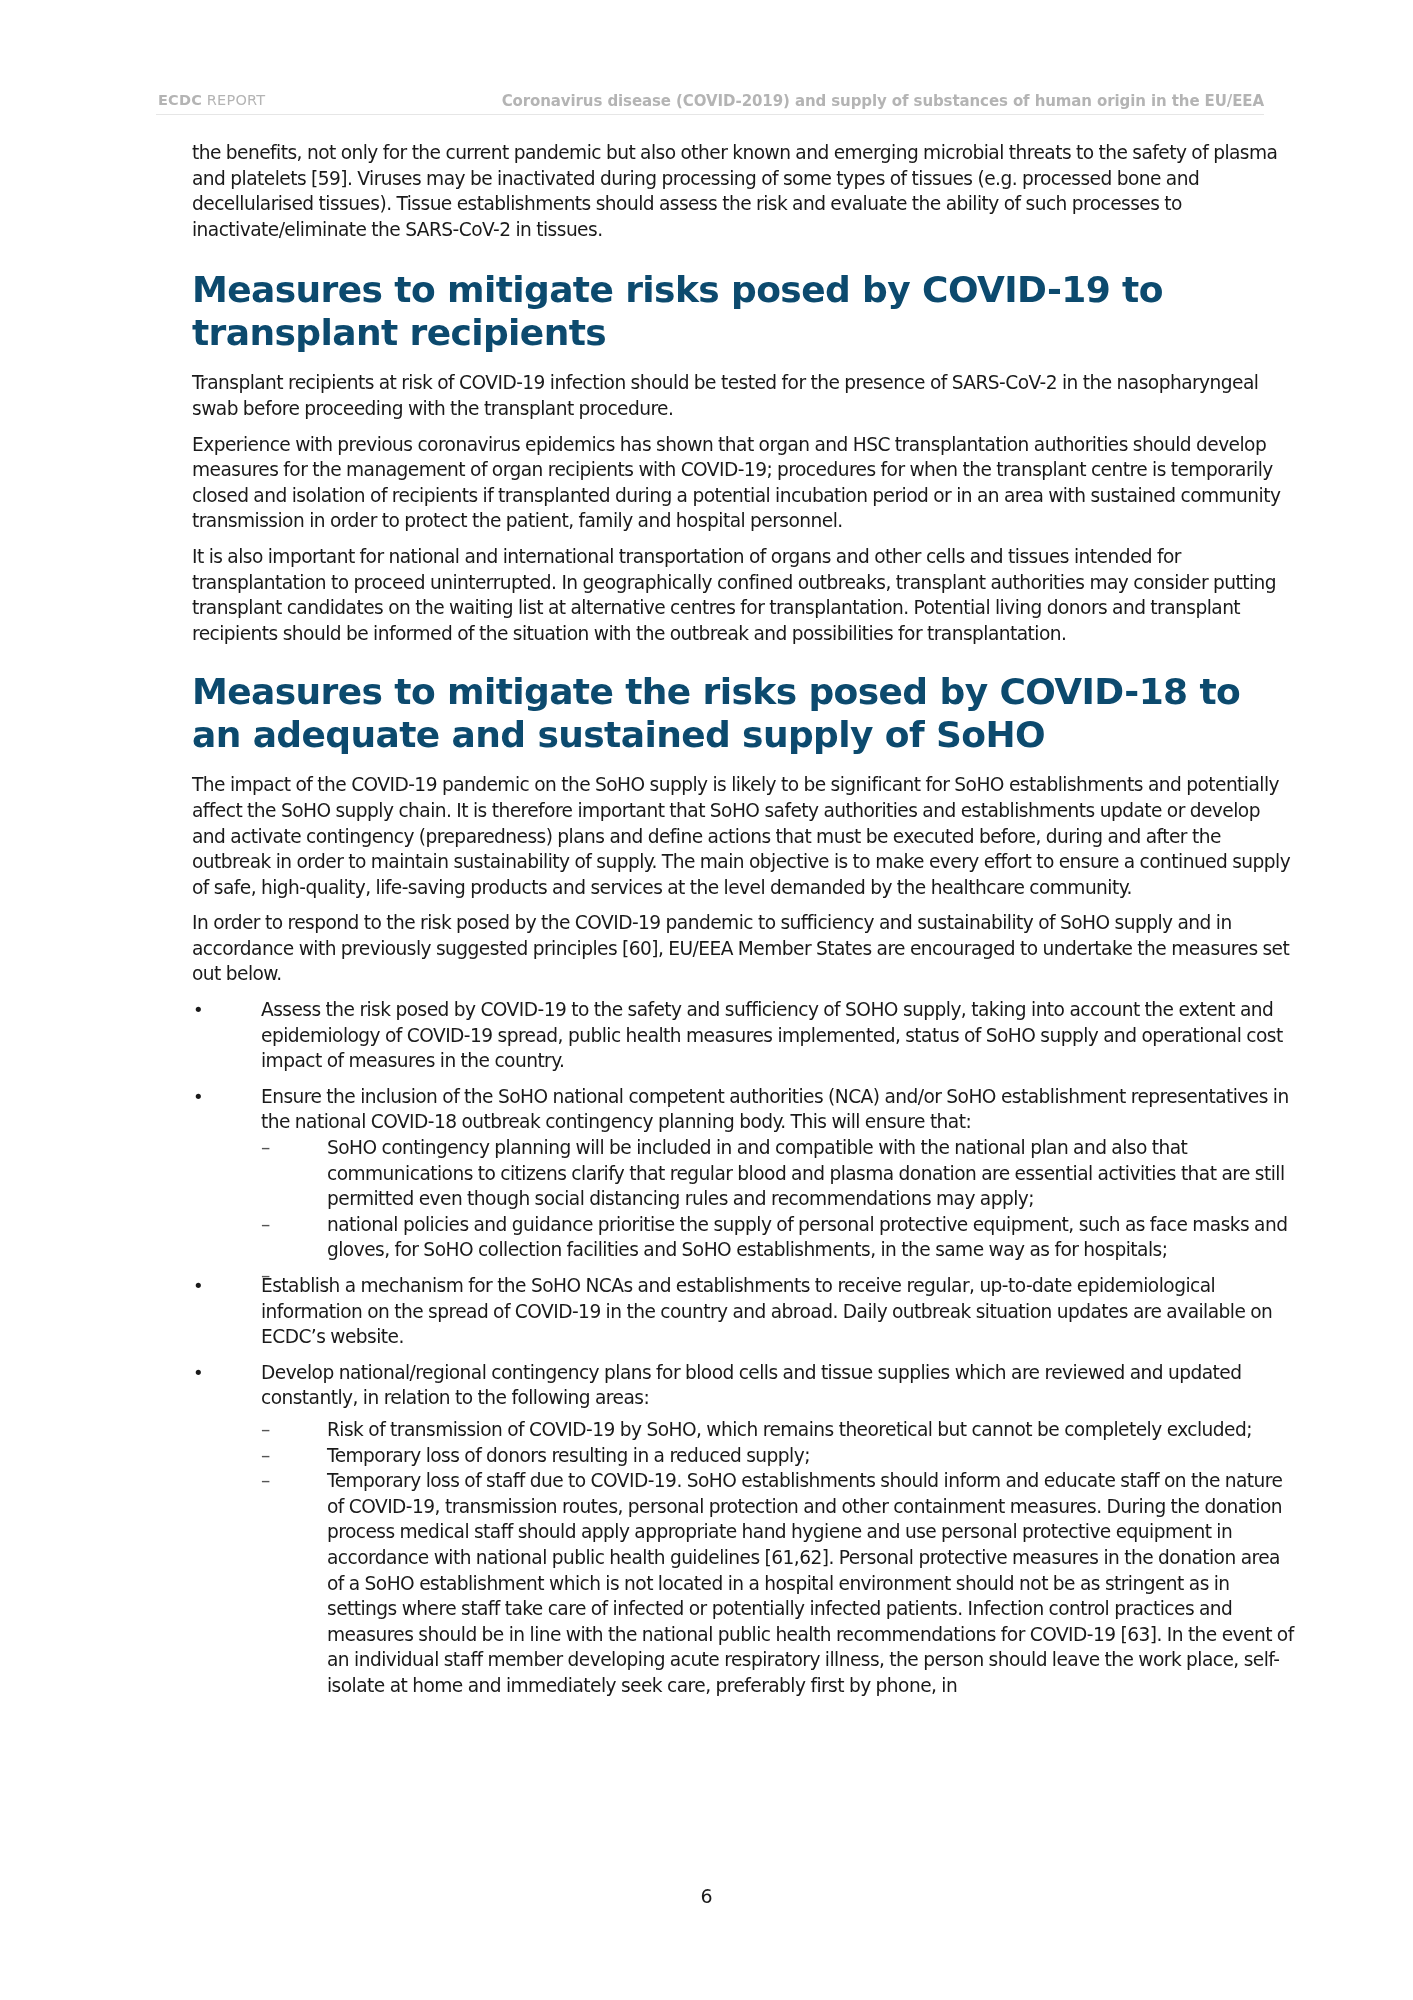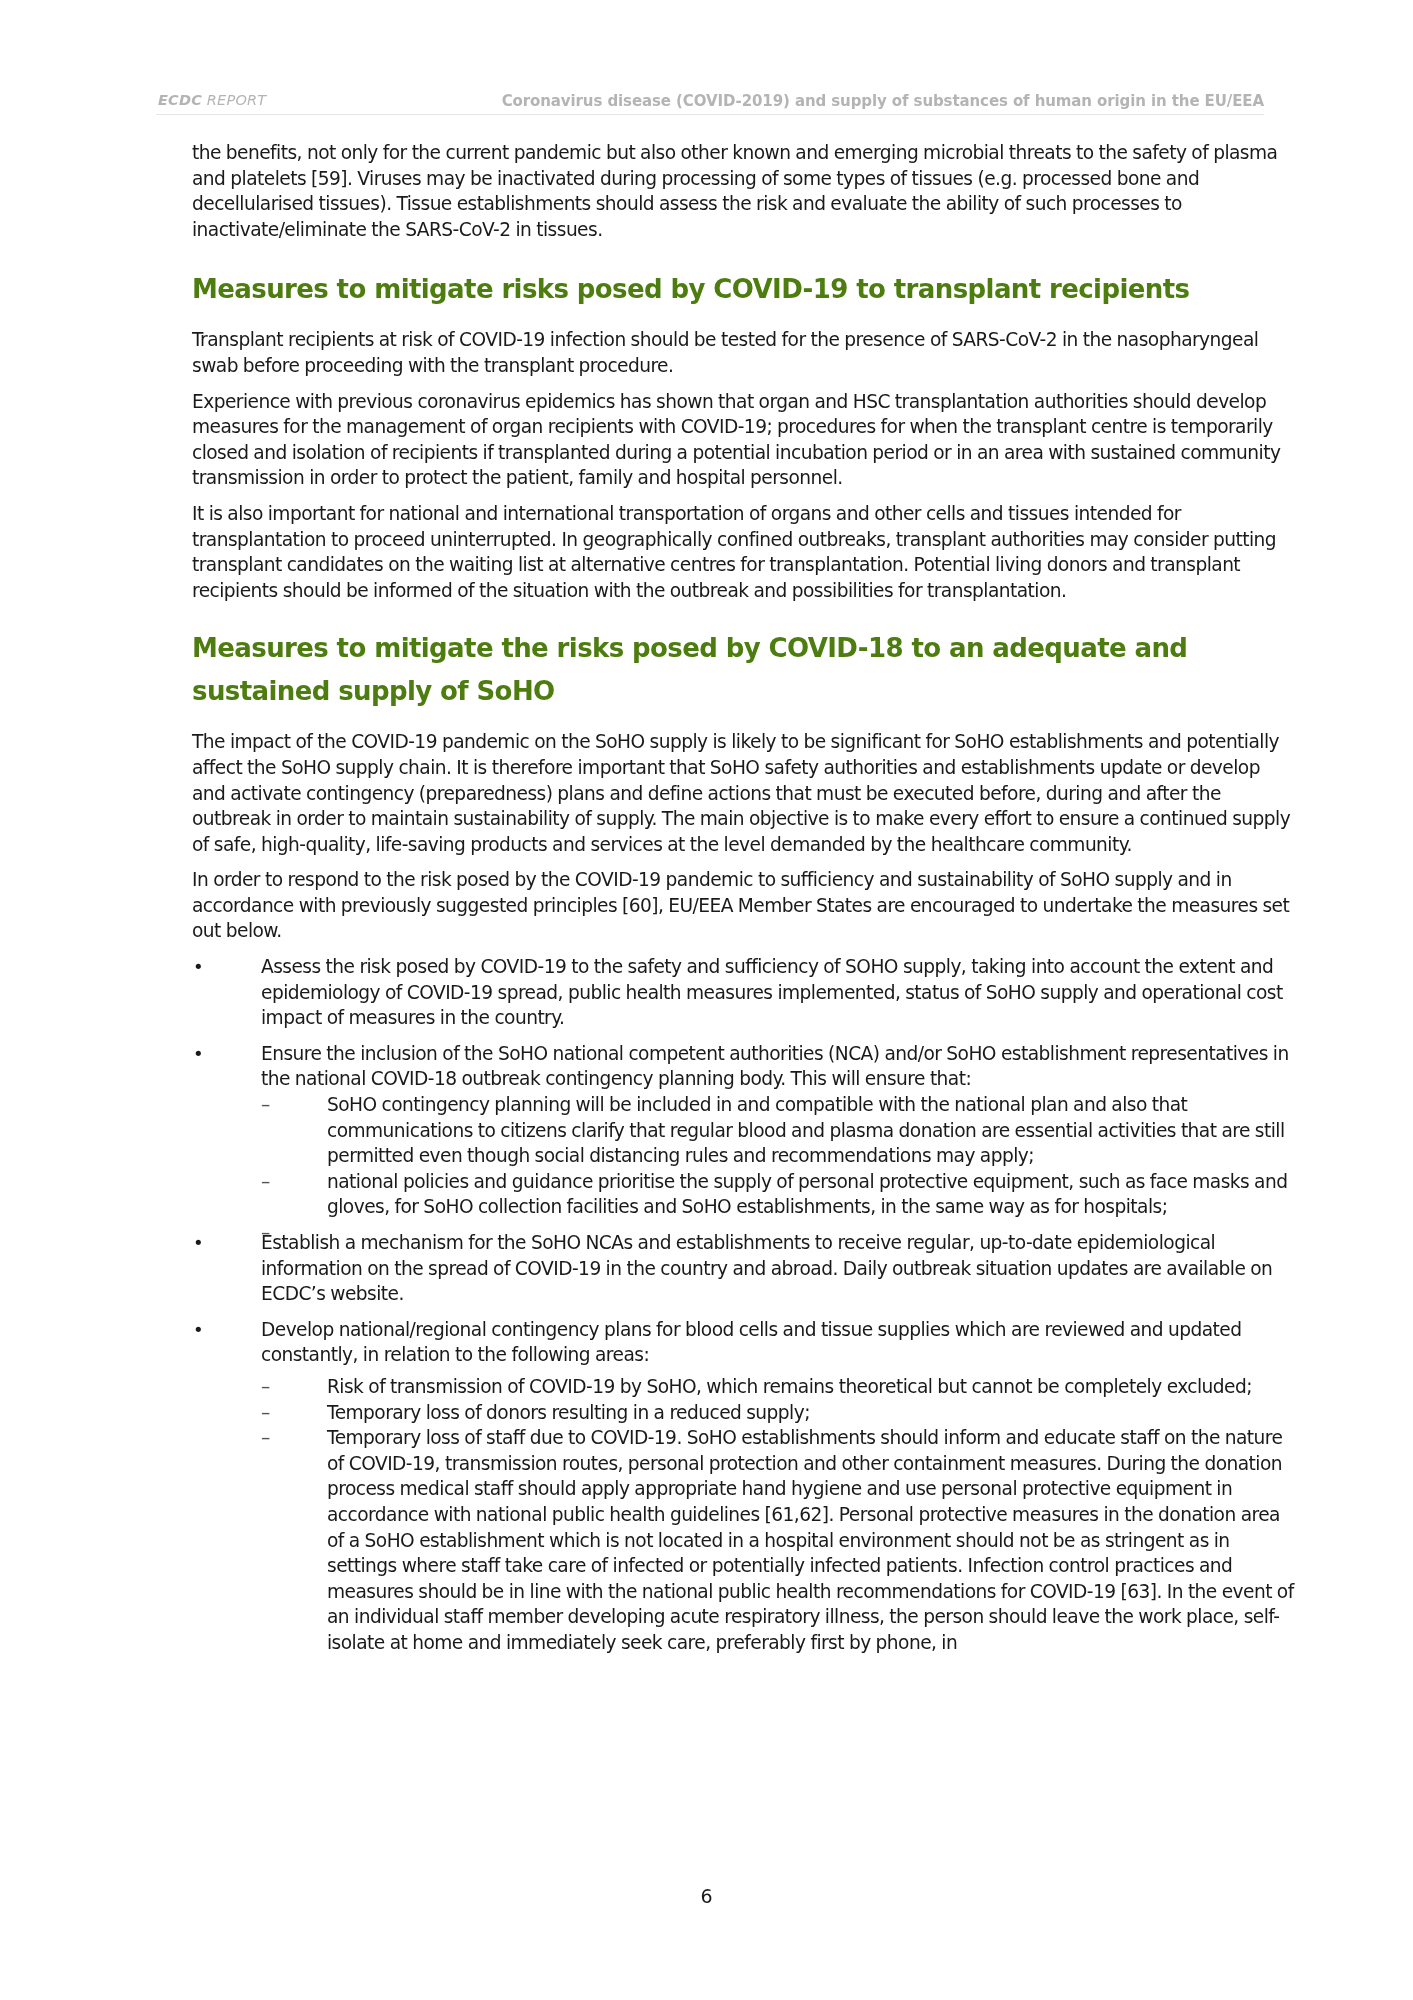--- a/index.html
+++ b/index.html
@@ -24,21 +24,20 @@
     border-bottom: 1.5px solid #e6e6e6;
     font-size: 14.5px;
     color: #b4b4b4;
     font-family: "DejaVu Sans", sans-serif;
   }
   .running-header .left {
     position: absolute;
     left: 2px;
     top: 0;
     letter-spacing: 0.2px;
-    font-style: italic;
   }
   .running-header .left b { font-weight: bold; }
   .running-header .right {
     position: absolute;
     right: 0;
     top: 0;
     font-weight: bold;
     font-size: 15px;
     letter-spacing: -0.1px;
   }
@@ -51,24 +50,24 @@
   }
   p {
     margin: 0 0 10px 0;
     font-size: 18.6px;
     line-height: 25.6px;
     letter-spacing: -0.55px;
     word-spacing: -0.4px;
   }
   h2 {
     margin: 26px 0 16px 0;
-    color: #4d7c0f;
+    color: #0c4a6e;
     font-family: "DejaVu Sans", sans-serif;
     font-weight: bold;
-    font-size: 26px;
+    font-size: 36px;
     line-height: 43px;
     letter-spacing: -0.6px;
   }
   ul.bullets {
     list-style: none;
     margin: 0;
     padding: 0;
   }
   ul.bullets > li {
     position: relative;

